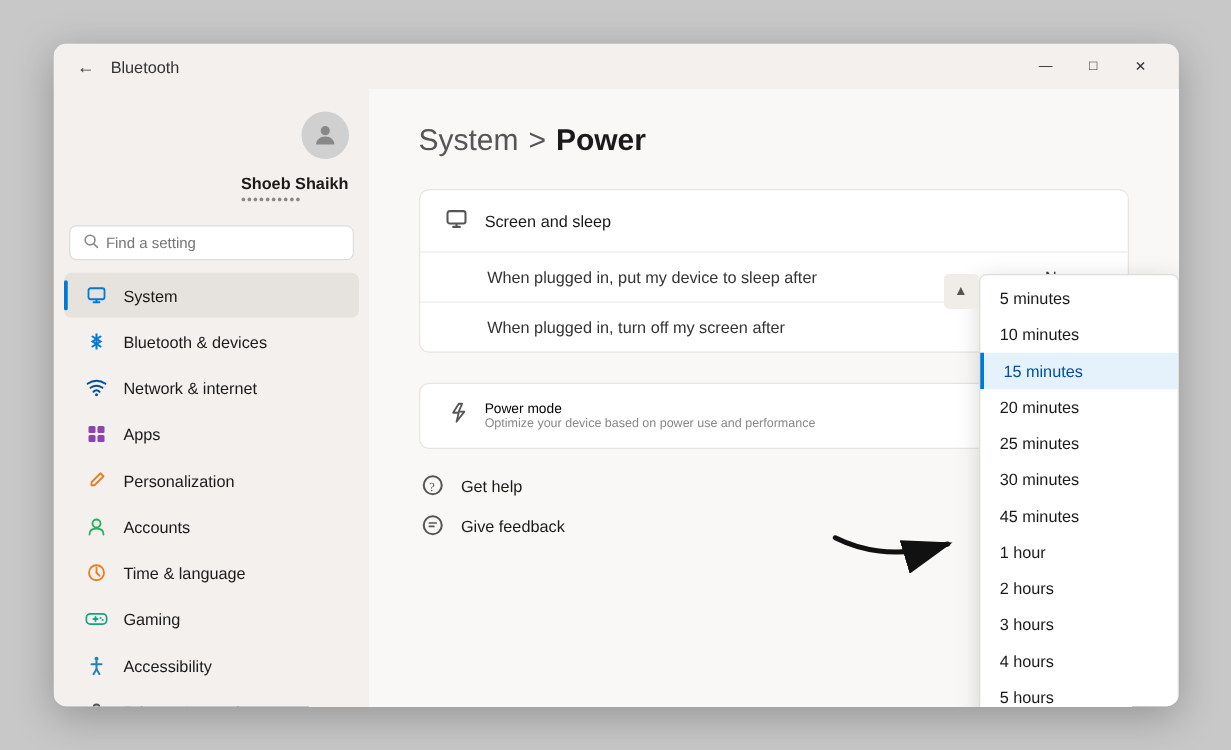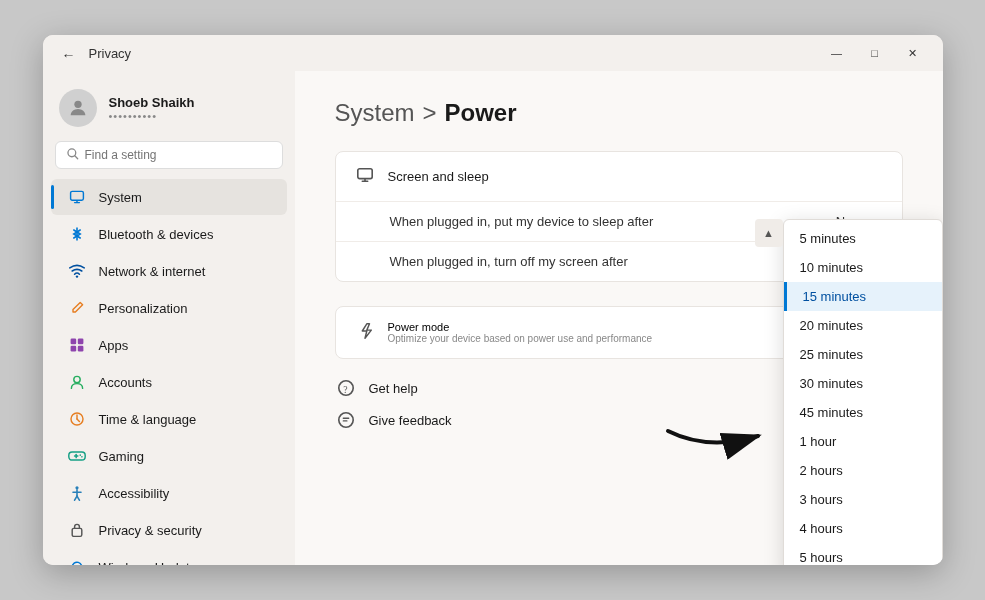--- a/index.html
+++ b/index.html
@@ -76,23 +76,24 @@
     
     .sidebar {
       width: 252px;
       background: #f3f0ed;
       flex-shrink: 0;
       padding: 8px 0;
       overflow-y: auto;
     }
     .user-section {
       display: flex;
-      align-items: center;
+      align-items: flex-end;
       gap: 12px;
       padding: 10px 16px 14px 16px;
+      flex-direction: column;
     }
     .avatar {
       width: 38px;
       height: 38px;
       border-radius: 50%;
       background: #d0d0d0;
       display: flex;
       align-items: center;
       justify-content: center;
       color: #777;
@@ -347,21 +348,21 @@
 </head>
 <body>
 
 <div class="window">
 
   <div class="titlebar">
     <div class="titlebar-left">
       <div class="titlebar-back">
         <span>←</span>
       </div>
-      <span class="titlebar-title">Privacy</span>
+      <span class="titlebar-title">Bluetooth</span>
     </div>
     <div class="titlebar-controls">
       <div class="titlebar-btn">—</div>
       <div class="titlebar-btn">□</div>
       <div class="titlebar-btn close">✕</div>
     </div>
   </div>
 
   <div class="content">
 
@@ -414,37 +415,37 @@
           <svg width="16" height="14" viewBox="0 0 20 16" fill="none">
             <path d="M1 4 Q10 -2 19 4" stroke="#0050a0" stroke-width="2" fill="none" stroke-linecap="round"></path>
             <path d="M4 8 Q10 4 16 8" stroke="#0050a0" stroke-width="2" fill="none" stroke-linecap="round"></path>
             <path d="M7 12 Q10 9 13 12" stroke="#0050a0" stroke-width="2" fill="none" stroke-linecap="round"></path>
             <circle cx="10" cy="15" r="1.5" fill="#0050a0"></circle>
           </svg>
         </div>
         <span>Network &amp; internet</span>
       </div>
       <div class="nav-item">
-        <div class="nav-icon personalization">
-          <svg width="16" height="16" viewBox="0 0 20 20" fill="none">
-            <path d="M14 3l3 3-9 9H5v-3L14 3z" stroke="#e67e22" stroke-width="1.8" fill="none" stroke-linejoin="round"></path>
-          </svg>
-        </div>
-        <span>Personalization</span>
-      </div>
-      <div class="nav-item">
         <div class="nav-icon apps">
           <svg width="16" height="16" viewBox="0 0 20 20" fill="none">
             <rect x="2" y="2" width="7" height="7" rx="1.5" fill="#8e44ad"></rect>
             <rect x="11" y="2" width="7" height="7" rx="1.5" fill="#8e44ad"></rect>
             <rect x="2" y="11" width="7" height="7" rx="1.5" fill="#8e44ad"></rect>
             <rect x="11" y="11" width="7" height="7" rx="1.5" fill="#8e44ad"></rect>
           </svg>
         </div>
         <span>Apps</span>
+      </div>
+      <div class="nav-item">
+        <div class="nav-icon personalization">
+          <svg width="16" height="16" viewBox="0 0 20 20" fill="none">
+            <path d="M14 3l3 3-9 9H5v-3L14 3z" stroke="#e67e22" stroke-width="1.8" fill="none" stroke-linejoin="round"></path>
+          </svg>
+        </div>
+        <span>Personalization</span>
       </div>
       <div class="nav-item">
         <div class="nav-icon accounts">
           <svg width="16" height="16" viewBox="0 0 20 20" fill="none">
             <circle cx="10" cy="7" r="4" stroke="#27ae60" stroke-width="1.8"></circle>
             <path d="M3 18c0-4 3.1-6 7-6s7 2 7 6" stroke="#27ae60" stroke-width="1.8" stroke-linecap="round"></path>
           </svg>
         </div>
         <span>Accounts</span>
       </div>

